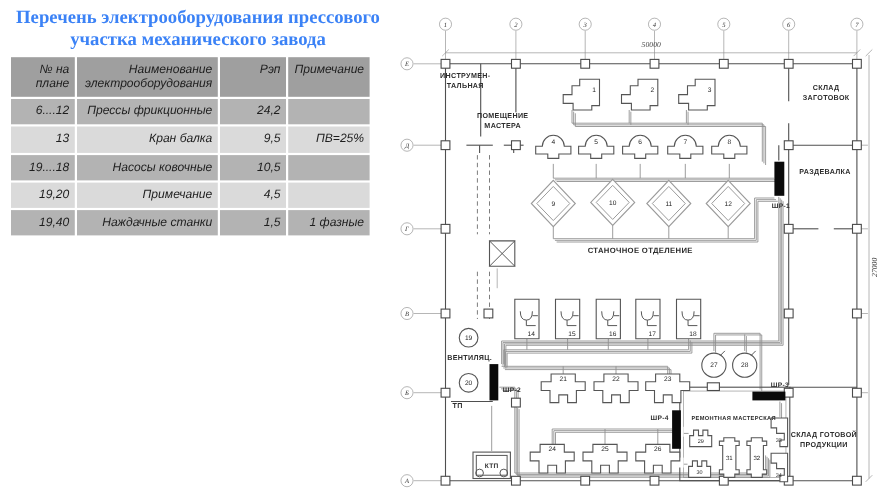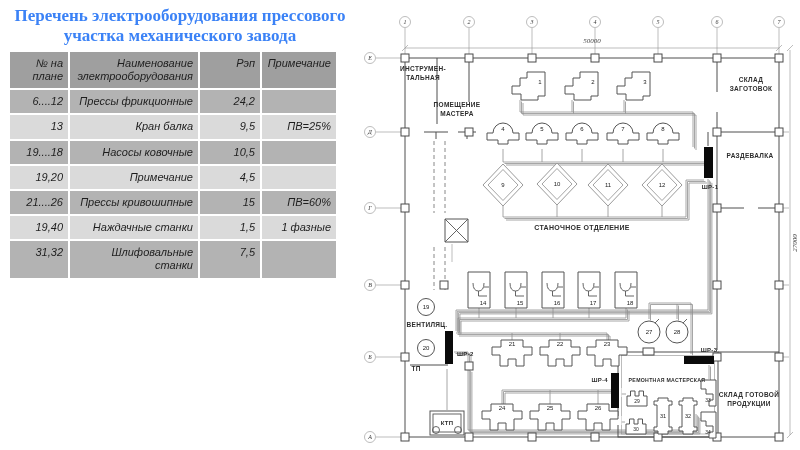--- a/index.html
+++ b/index.html
@@ -69,36 +69,24 @@
             <td>10,5</td>
             <td></td>
           </tr>
           <tr>
             <td>19,20</td>
             <td>Примечание</td>
             <td>4,5</td>
             <td></td>
           </tr>
           <tr>
-            <td>21....26</td>
-            <td>Прессы кривошипные</td>
-            <td>15</td>
-            <td>ПВ=60%</td>
-          </tr>
-          <tr>
             <td>19,40</td>
             <td>Наждачные станки</td>
             <td>1,5</td>
             <td>1 фазные</td>
-          </tr>
-          <tr>
-            <td>31,32</td>
-            <td>Шлифовальные станки</td>
-            <td>7,5</td>
-            <td></td>
           </tr>
         </tbody>
     </table>
   </div>
 
   <div class="plan-panel">
     <svg id="plan-svg" viewBox="0 0 440 450" width="440" height="450">
       <g id="g-thin">
           <line x1="45" y1="28" x2="45" y2="54" class="thin"></line>
           <line x1="109" y1="28" x2="109" y2="54" class="thin"></line>

